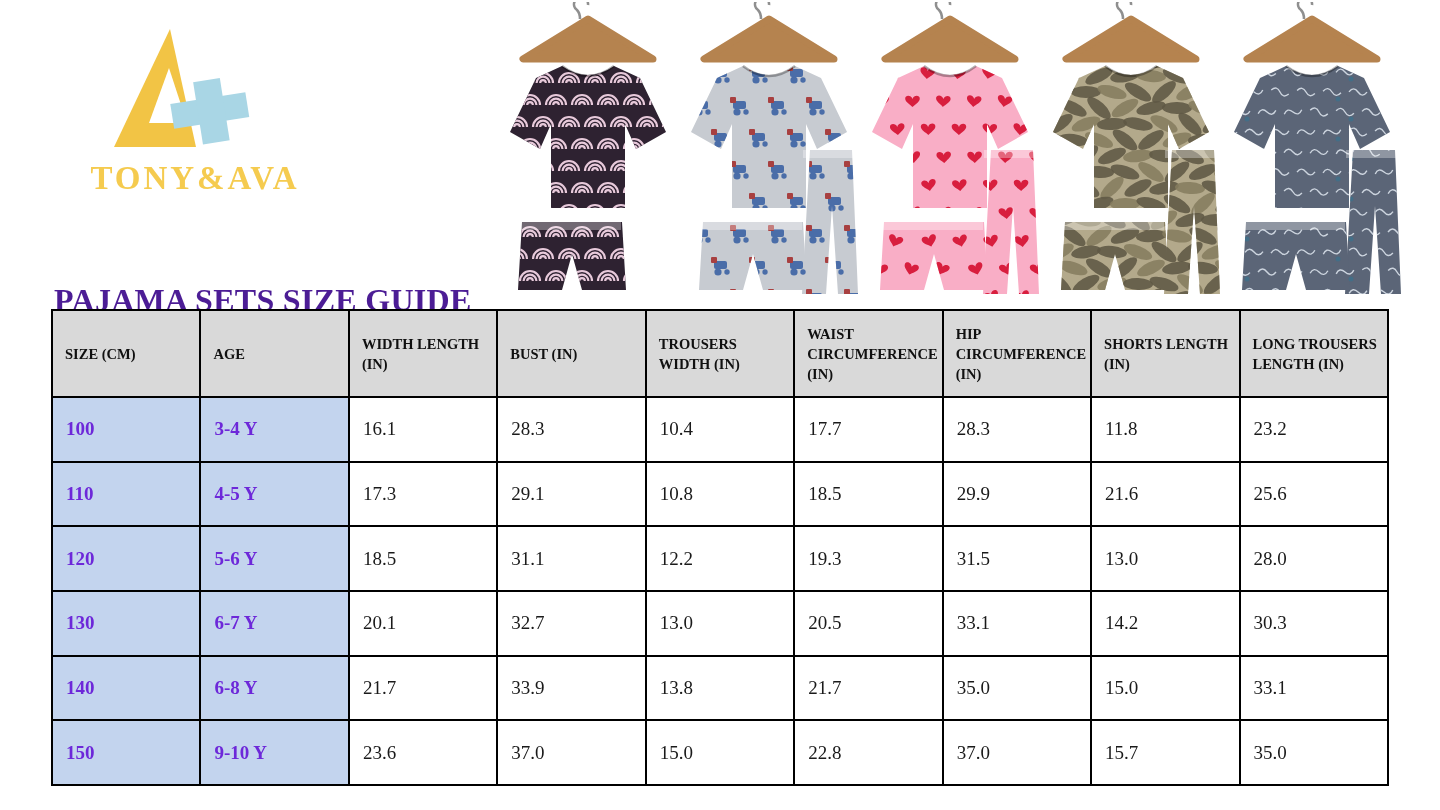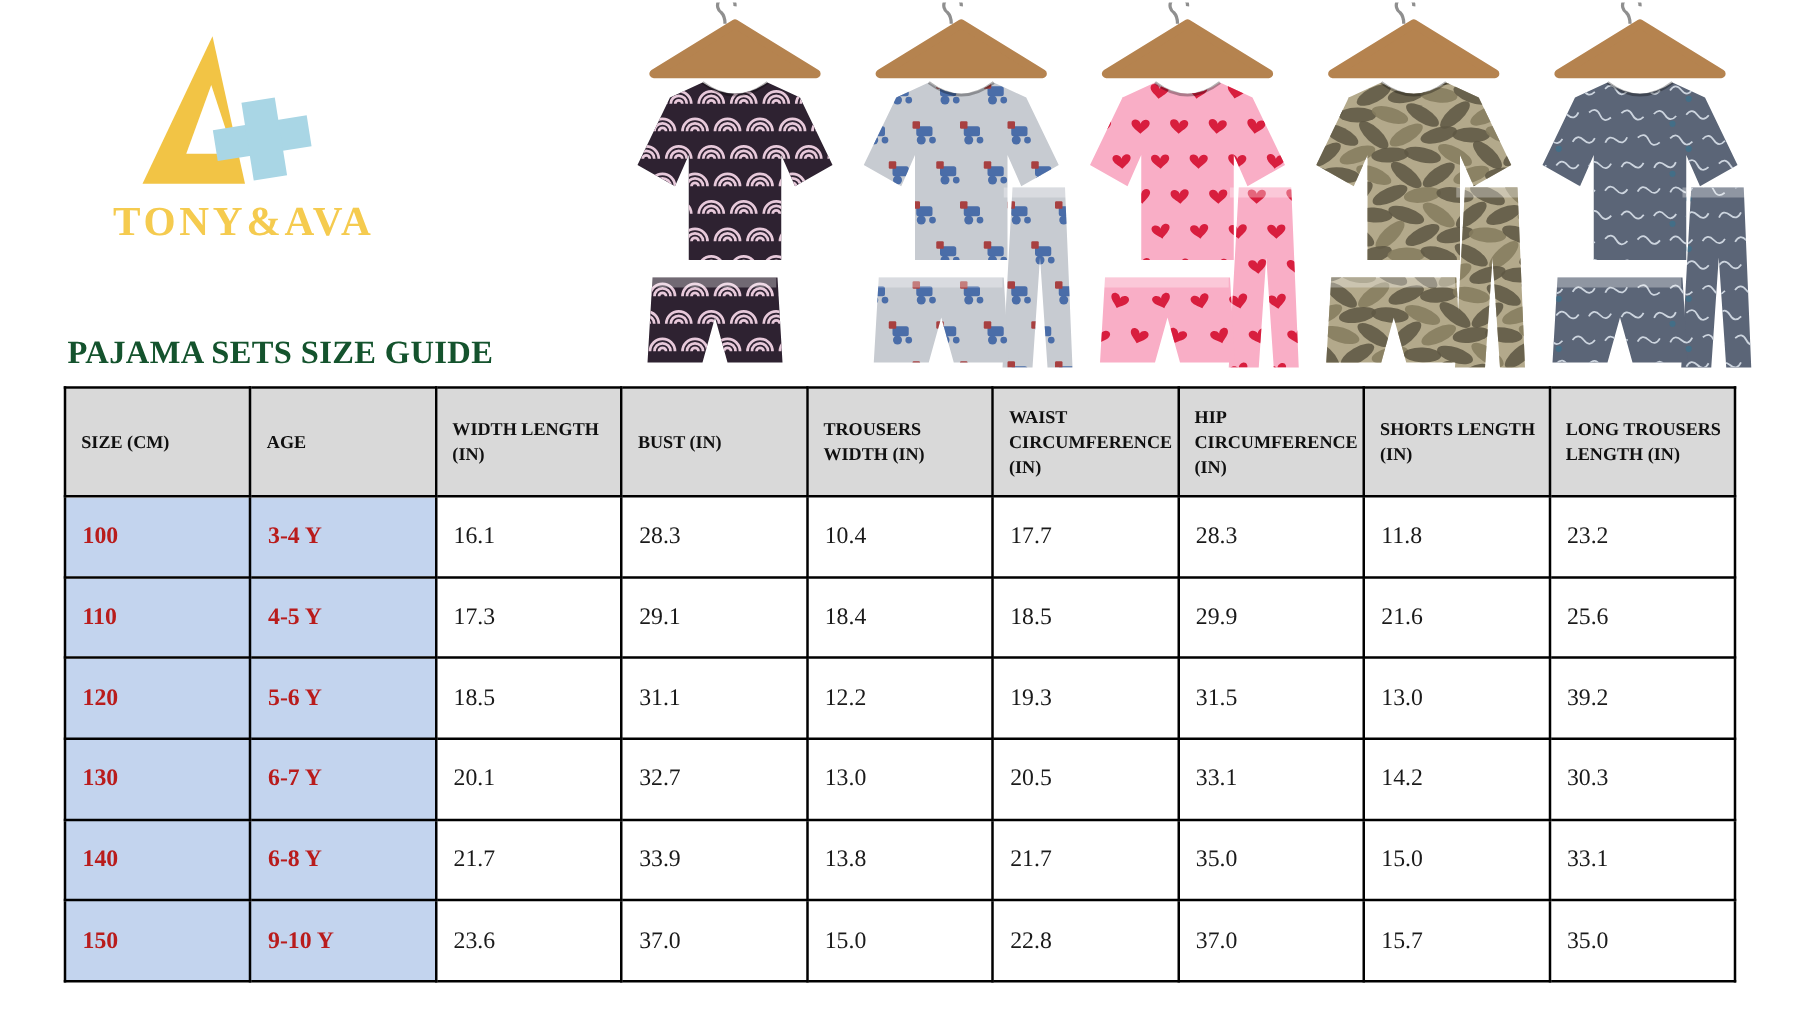--- a/index.html
+++ b/index.html
@@ -5,38 +5,38 @@
   html,body{margin:0;padding:0;background:#ffffff;}
   .page{position:relative;width:1440px;height:810px;background:#ffffff;overflow:hidden;
         font-family:Liberation Serif, serif;color:#111;}
 
   
   .logo-svg{position:absolute;left:80px;top:16px;}
   .wordmark{position:absolute;left:82px;top:160px;width:226px;text-align:center;
             font-weight:bold;font-size:33px;letter-spacing:3px;}
 
   
-  .page-title{position:absolute;left:54px;top:250px;font-size:26px;font-weight:bold;
-              letter-spacing:.3px;color:#14532d;}
+  .page-title{position:absolute;left:54px;top:261px;font-size:32px;font-weight:bold;
+              letter-spacing:.3px;color:#4c1d95;}
 
   
   .products{position:absolute;left:498px;top:2px;width:905px;height:302px;
             display:flex;align-items:flex-start;}
   .product{margin:0;padding:0;width:181px;height:300px;flex:0 0 auto;}
 
   
   .size-table{position:absolute;left:51px;top:309px;width:1338px;height:477px;
               border-collapse:collapse;table-layout:fixed;}
   .size-table th,.size-table td{border:2px solid var(--border,#000);vertical-align:middle;
               text-align:left;overflow:hidden;}
   .size-table thead tr{height:87px;}
   .size-table th{background:var(--header-bg,#d9d9d9);font-size:14.5px;font-weight:bold;
               line-height:1.38;padding:4px 8px 4px 12px;color:#101010;}
   .size-table td{font-size:19px;padding:0 6px 0 13px;color:#1a1a1a;}
-  .size-table td.hl{background:var(--hl-bg,#c3d4ee);font-weight:bold;color:#b91c1c;}
+  .size-table td.hl{background:var(--hl-bg,#c3d4ee);font-weight:bold;color:#6d28d9;}
 </style>
 </head>
 <body>
 
 <div class="page">
 
   <svg class="logo-svg" width="240" height="140" viewBox="0 0 240 140">
     <polygon points="90,13 34,131 116,131" fill="#F2C445"></polygon>
     <polygon points="89,52 69,107 107,107" fill="#ffffff"></polygon>
     <g transform="rotate(-9 130 96)" fill="#A9D6E5">
@@ -1466,36 +1466,36 @@
           <td>17.7</td>
           <td>28.3</td>
           <td>11.8</td>
           <td>23.2</td>
         </tr>
         <tr>
           <td class="hl">110</td>
           <td class="hl">4-5 Y</td>
           <td>17.3</td>
           <td>29.1</td>
-          <td>18.4</td>
+          <td>10.8</td>
           <td>18.5</td>
           <td>29.9</td>
           <td>21.6</td>
           <td>25.6</td>
         </tr>
         <tr>
           <td class="hl">120</td>
           <td class="hl">5-6 Y</td>
           <td>18.5</td>
           <td>31.1</td>
           <td>12.2</td>
           <td>19.3</td>
           <td>31.5</td>
           <td>13.0</td>
-          <td>39.2</td>
+          <td>28.0</td>
         </tr>
         <tr>
           <td class="hl">130</td>
           <td class="hl">6-7 Y</td>
           <td>20.1</td>
           <td>32.7</td>
           <td>13.0</td>
           <td>20.5</td>
           <td>33.1</td>
           <td>14.2</td>

